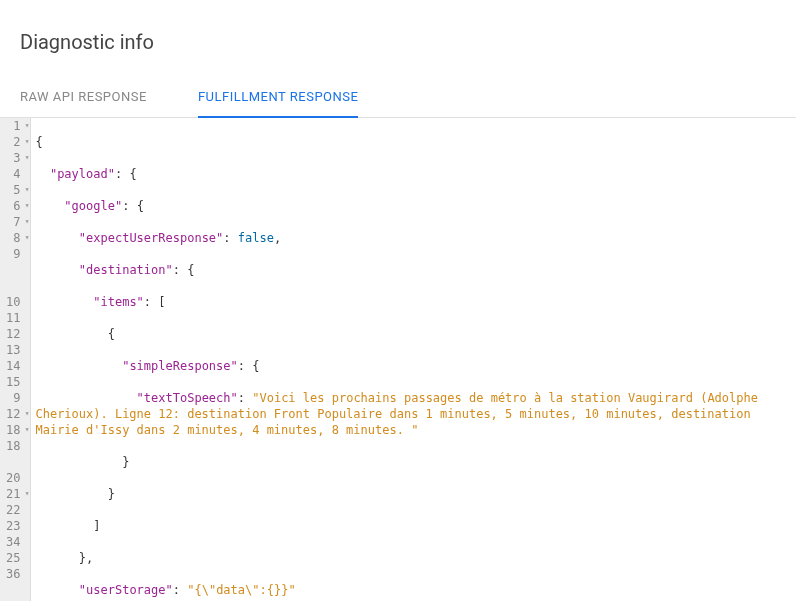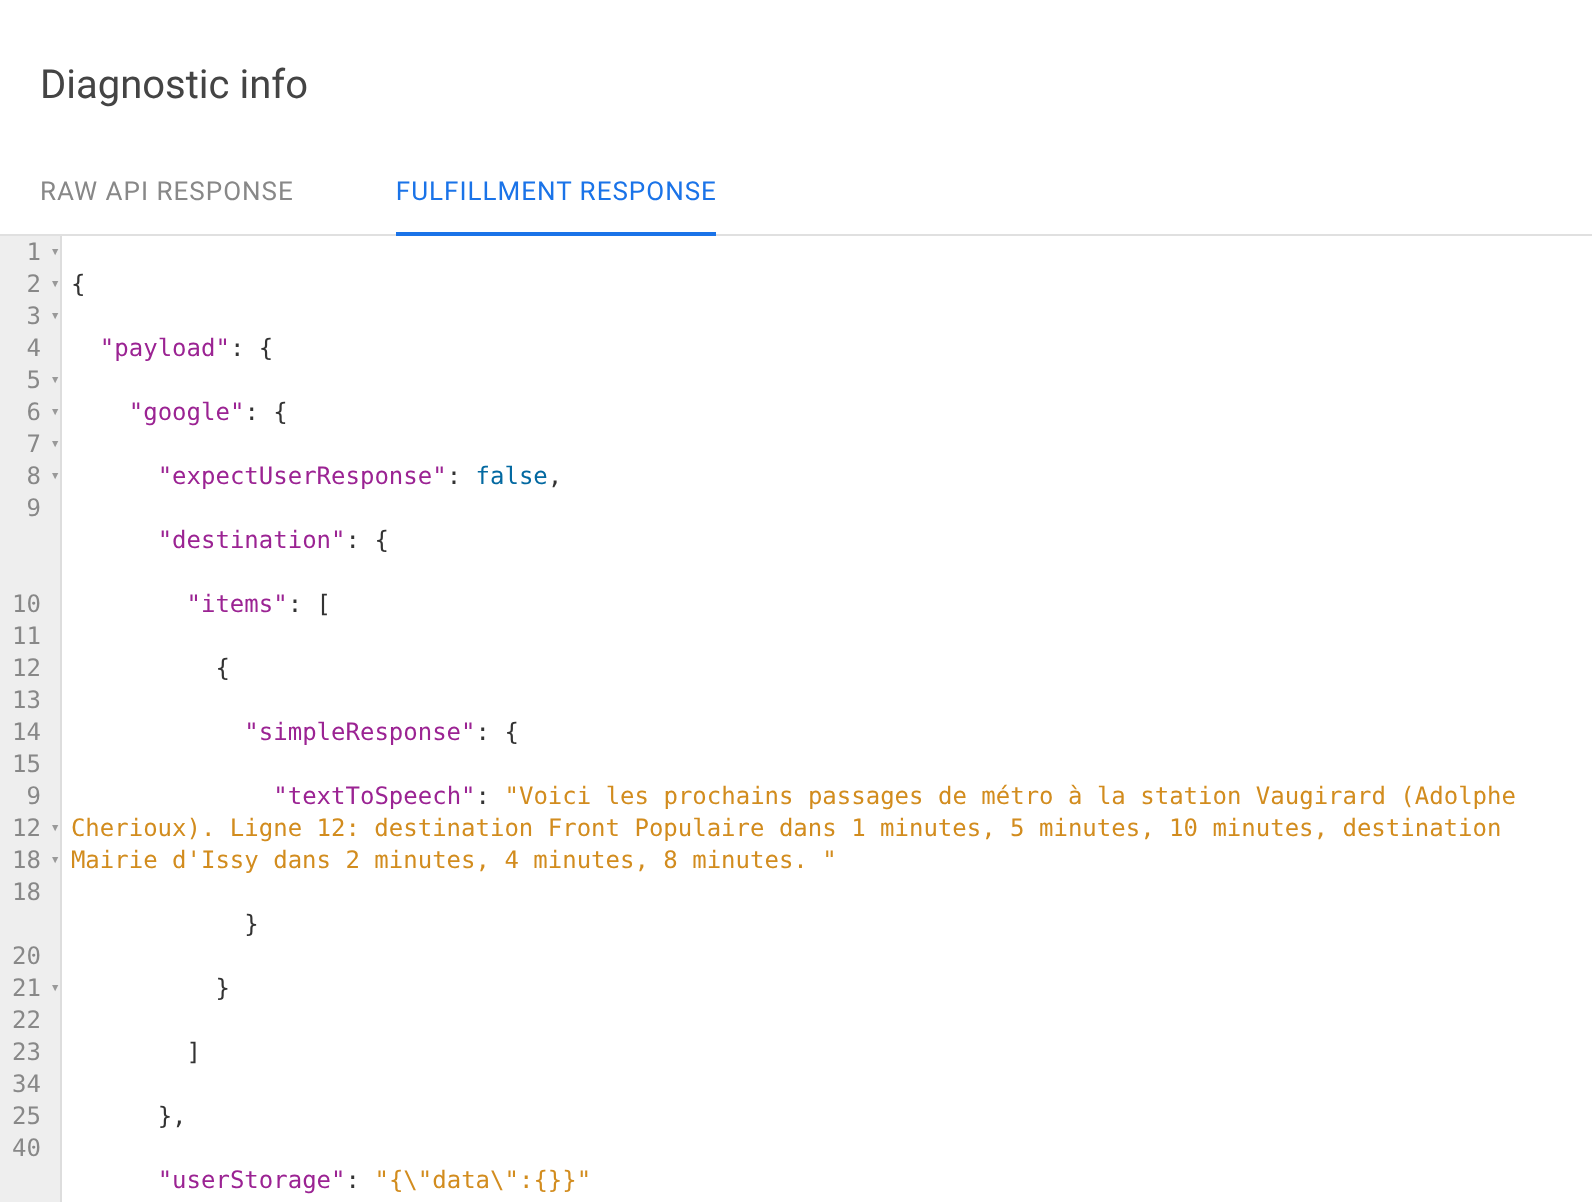--- a/index.html
+++ b/index.html
@@ -117,21 +117,21 @@
     <div class="gutter-line">9</div>
     <div class="gutter-line fold">12</div>
     <div class="gutter-line fold">18</div>
     <div class="gutter-line" style="height:32px">18</div>
     <div class="gutter-line">20</div>
     <div class="gutter-line fold">21</div>
     <div class="gutter-line">22</div>
     <div class="gutter-line">23</div>
     <div class="gutter-line">34</div>
     <div class="gutter-line">25</div>
-    <div class="gutter-line">40</div>
+    <div class="gutter-line">36</div>
   </div>
   <div class="code">
 <div class="code-line"><span class="p">{</span></div>
 <div class="code-line">  <span class="k">"<span>payload</span>"</span><span class="p">: {</span></div>
 <div class="code-line">    <span class="k">"<span>google</span>"</span><span class="p">: {</span></div>
 <div class="code-line">      <span class="k">"<span>expectUserResponse</span>"</span><span class="p">: </span><span class="b">false</span><span class="p">,</span></div>
 <div class="code-line">      <span class="k">"<span>destination</span>"</span><span class="p">: {</span></div>
 <div class="code-line">        <span class="k">"<span>items</span>"</span><span class="p">: [</span></div>
 <div class="code-line">          <span class="p">{</span></div>
 <div class="code-line">            <span class="k">"<span>simpleResponse</span>"</span><span class="p">: {</span></div>

